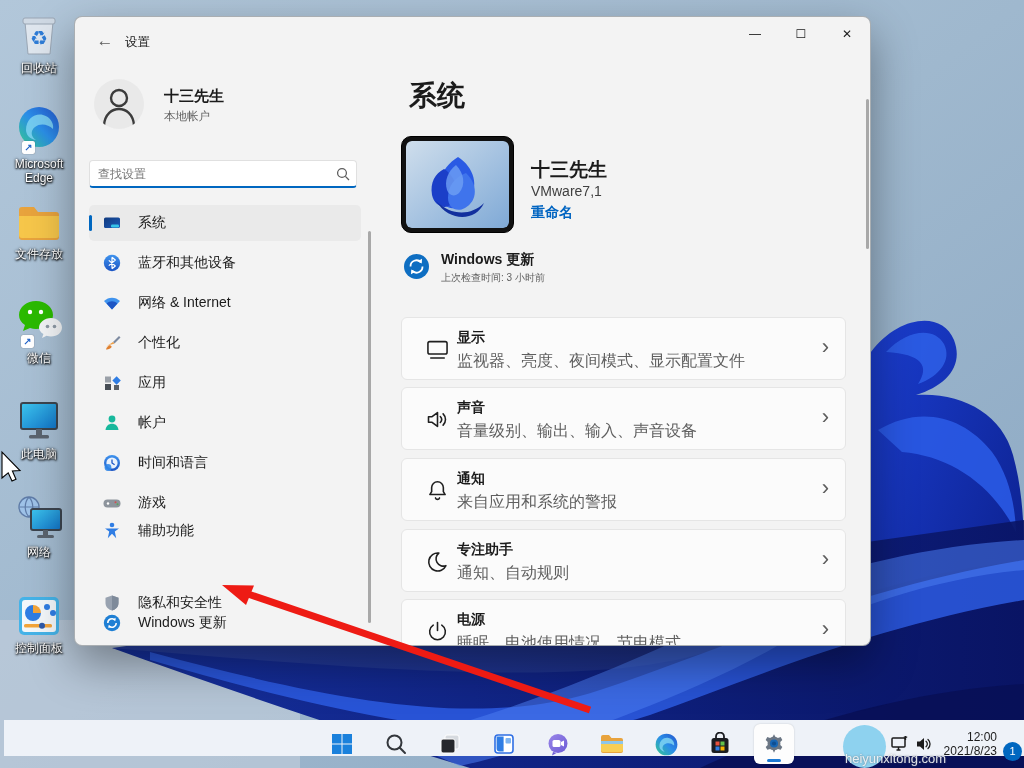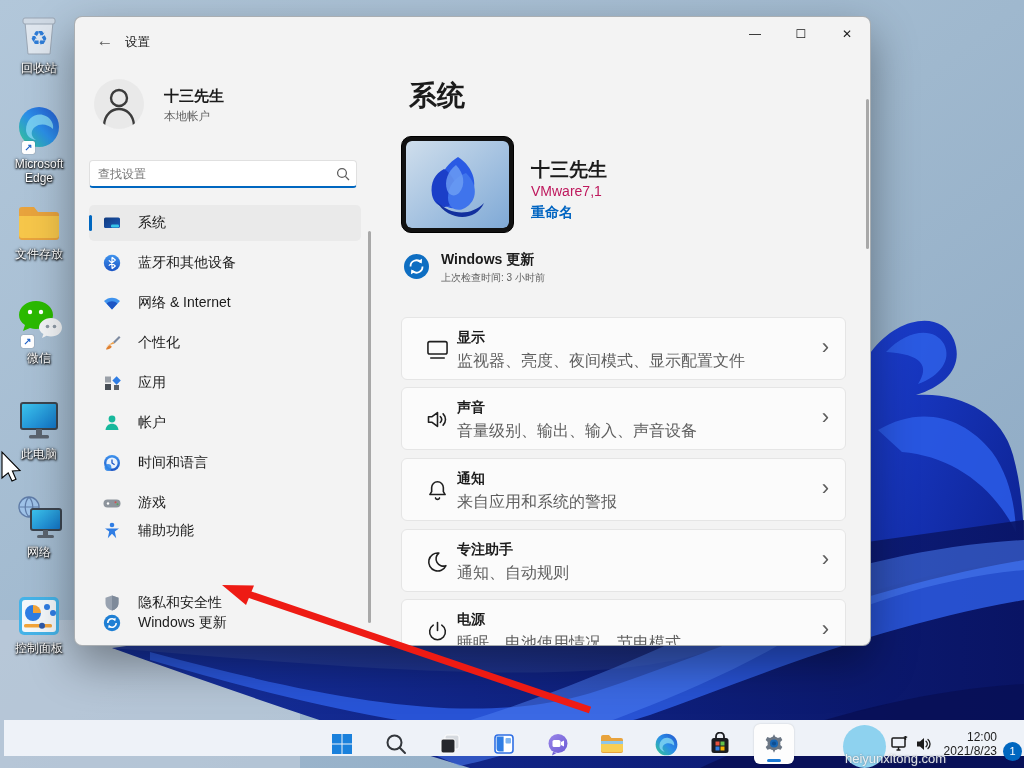--- a/index.html
+++ b/index.html
@@ -45,21 +45,21 @@
   .nav-ico { width:20px; height:20px; margin-left:13px; flex:0 0 auto; }
   .nav-label { margin-left:16px; font-size:14px; color:#1b1b1b; white-space:nowrap; }
   .side-scrollbar { position:absolute; left:293px; top:214px; width:3px; height:392px; background:#8f8f8f; border-radius:2px; opacity:.75; }
 
   
   .main-title { position:absolute; left:334px; top:60px; font-size:28px; font-weight:600; color:#1b1b1b; }
   .device-thumb { position:absolute; left:326px; top:119px; width:113px; height:97px; background:#111; border-radius:10px;
       border:1px solid #000; overflow:hidden; display:flex; align-items:center; justify-content:center; }
   .device-thumb svg { border-radius:6px; }
   .device-name { position:absolute; left:456px; top:140px; font-size:19px; font-weight:600; color:#1b1b1b; }
-  .device-model { position:absolute; left:456px; top:166px; font-size:14px; color:#be185d; }
+  .device-model { position:absolute; left:456px; top:166px; font-size:14px; color:#404040; }
   .device-rename { position:absolute; left:456px; top:187px; font-size:14px; color:#0064c1; font-weight:600; cursor:pointer; }
   .wu-ico { position:absolute; left:328px; top:236px; }
   .wu-title { position:absolute; left:366px; top:234px; font-size:14px; font-weight:bold; color:#1b1b1b; }
   .wu-sub { position:absolute; left:366px; top:254px; font-size:10px; color:#5f5f5f; }
   .card { position:absolute; left:326px; width:445px; height:63px; background:#fbfbfb; border:1px solid #e5e5e5; border-radius:6px; }
   .card-ico { position:absolute; left:22px; top:18px; }
   .card-title { position:absolute; left:55px; top:11px; font-size:14px; font-weight:600; color:#1b1b1b; }
   .card-sub { position:absolute; left:55px; top:33px; font-size:16px; color:#5f5f5f; }
   .card-chevron { position:absolute; right:16px; top:16px; font-size:22px; color:#5d5d5d; font-weight:400; }
   .main-scrollbar { position:absolute; left:791px; top:82px; width:3px; height:150px; background:#8f8f8f; border-radius:2px; opacity:.75; }

